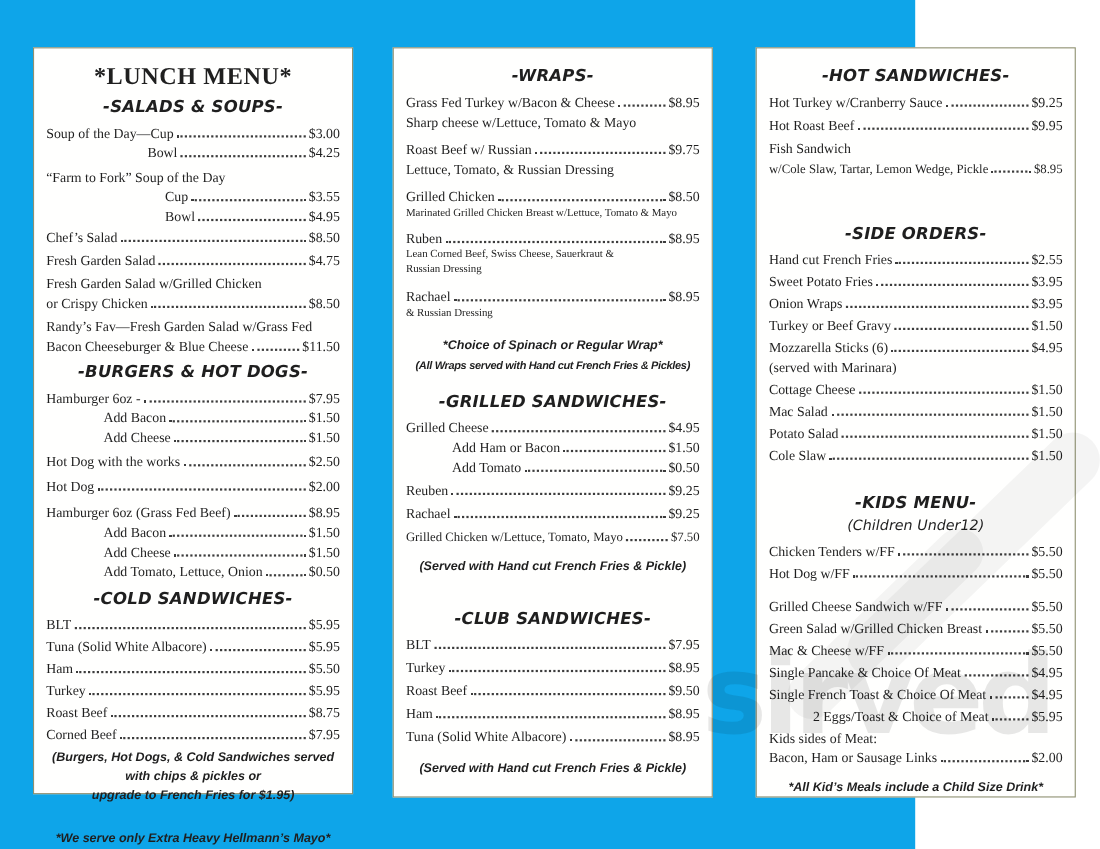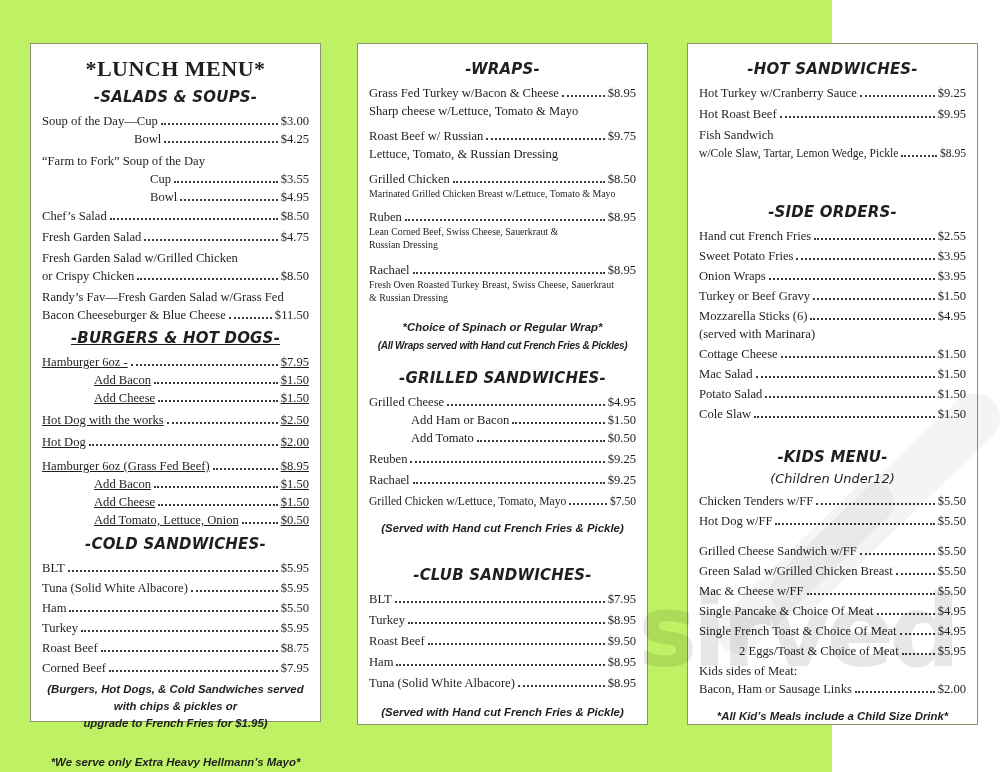--- a/index.html
+++ b/index.html
@@ -1,18 +1,18 @@
 <!DOCTYPE html>
 <html><head>
 <meta charset="utf-8">
 <style>
   * { margin:0; padding:0; box-sizing:border-box; }
   html,body { width:1000px; height:772px; background:#ffffff; overflow:hidden; position:relative;
     font-family:"Liberation Serif", "DejaVu Serif", serif; color:#1f1f1f; }
-  .page { position:absolute; inset:0; width:832px; height:772px; background:#bef264; }
+  .page { position:absolute; inset:0; width:832px; height:772px; background:#0ea5e9; }
 
   .col { position:absolute; top:43px; width:291px; background:#fffffe;
     border:1.5px solid #8e9070; padding:10px 11px 8px 11px; z-index:1; }
   .col-1 { left:30px;  height:679px; }
   .col-2 { left:357px; height:682px; }
   .col-3 { left:687px; height:682px; }
 
   .title { font-weight:bold; font-size:22px; line-height:26px; text-align:center;
     letter-spacing:.5px; margin:2px 0 2px; }
   .heading { font-family:"DejaVu Sans", sans-serif; font-weight:bold; font-style:italic;
@@ -91,21 +91,21 @@
           </div>
           <div class="row" style="margin-top: 6px;">
             <span class="nm">Randy’s Fav—Fresh Garden Salad w/Grass Fed</span>
           </div>
           <div class="row">
             <span class="nm">Bacon Cheeseburger &amp; Blue Cheese</span>
             <span class="dots"></span>
             <span class="pr">$11.50</span>
           </div>
         </div>
-        <div class="section" style="margin-top: 6px; text-decoration: underline;">
+        <div class="section" style="margin-top: 6px;">
           <div class="heading">-BURGERS &amp; HOT DOGS-</div>
           <div class="row">
             <span class="nm">Hamburger 6oz -</span>
             <span class="dots"></span>
             <span class="pr">$7.95</span>
           </div>
           <div class="row" style="padding-left: 52px;">
             <span class="nm">Add Bacon</span>
             <span class="dots"></span>
             <span class="pr">$1.50</span>
@@ -221,23 +221,20 @@
           <div class="row sm">
             <span class="nm">Lean Corned Beef, Swiss Cheese, Sauerkraut &amp;</span>
           </div>
           <div class="row sm">
             <span class="nm">Russian Dressing</span>
           </div>
           <div class="row" style="margin-top: 12px;">
             <span class="nm">Rachael</span>
             <span class="dots"></span>
             <span class="pr">$8.95</span>
-          </div>
-          <div class="row sm">
-            <span class="nm">Fresh Oven Roasted Turkey Breast, Swiss Cheese, Sauerkraut</span>
           </div>
           <div class="row sm">
             <span class="nm">&amp; Russian Dressing</span>
           </div>
           <div class="note" style="margin-top: 16px;">*Choice of Spinach or Regular Wrap*</div>
           <div class="note xs" style="margin-top: 3px;">(All Wraps served with Hand cut French Fries &amp; Pickles)</div>
         </div>
         <div class="section" style="margin-top: 16px;">
           <div class="heading">-GRILLED SANDWICHES-</div>
           <div class="row">

